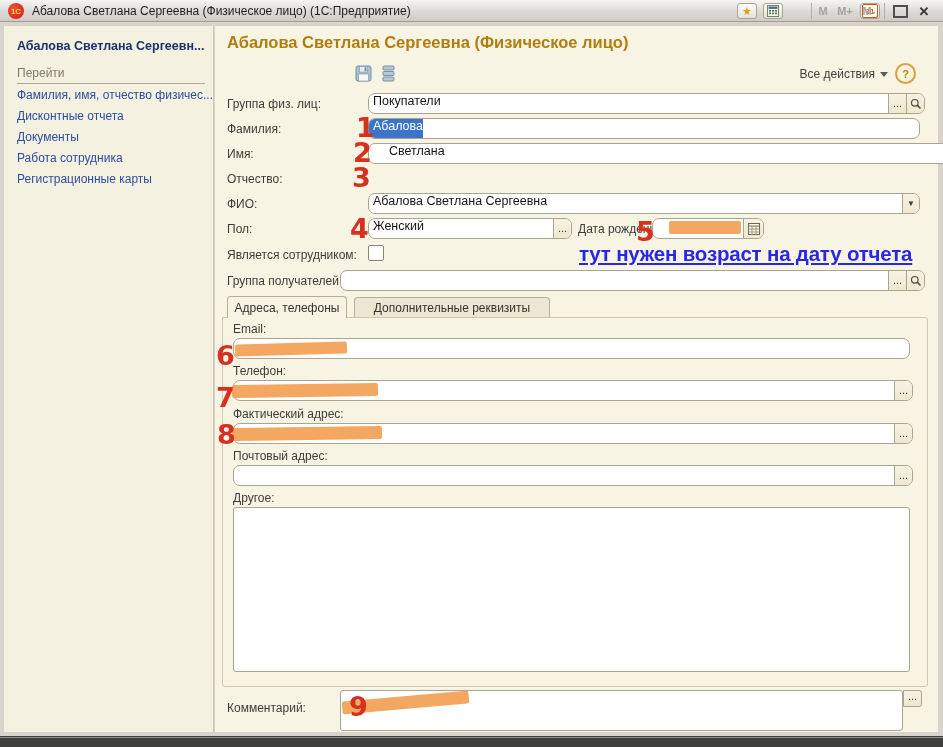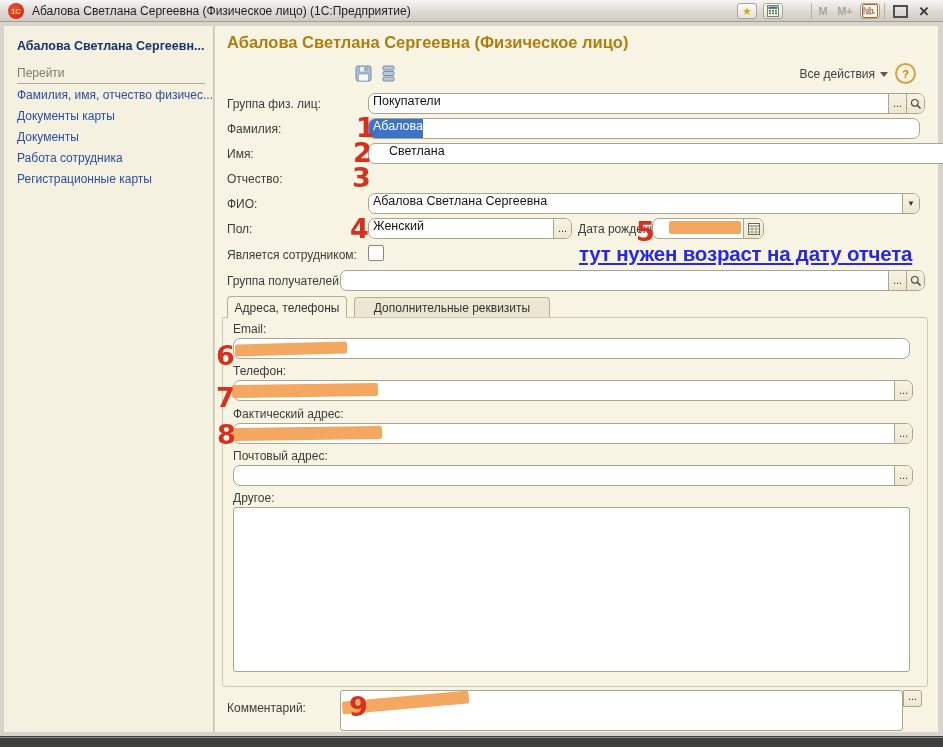--- a/index.html
+++ b/index.html
@@ -115,21 +115,21 @@
         <span class="closex">✕</span>
       </div>
   </div>
 
   <div class="frame"></div>
 
   <div class="sidebar">
     <div class="sb-title">Абалова Светлана Сергеевн...</div>
     <div class="sb-nav-header">Перейти</div>
     <div class="sb-link" style="top:62px;">Фамилия, имя, отчество физичес...</div>
-    <div class="sb-link" style="top:83px;">Документы карты</div>
+    <div class="sb-link" style="top:83px;">Дисконтные отчета</div>
     <div class="sb-link" style="top:104px;">Документы</div>
     <div class="sb-link" style="top:125px;">Работа сотрудника</div>
     <div class="sb-link" style="top:146px;">Регистрационные карты</div>
   </div>
 
   <div class="main">
     <div class="page-title">Абалова Светлана Сергеевна (Физическое лицо)</div>
 
     <div class="tool-ico" style="left:138px;">
       <svg width="17" height="17" viewBox="0 0 17 17">

